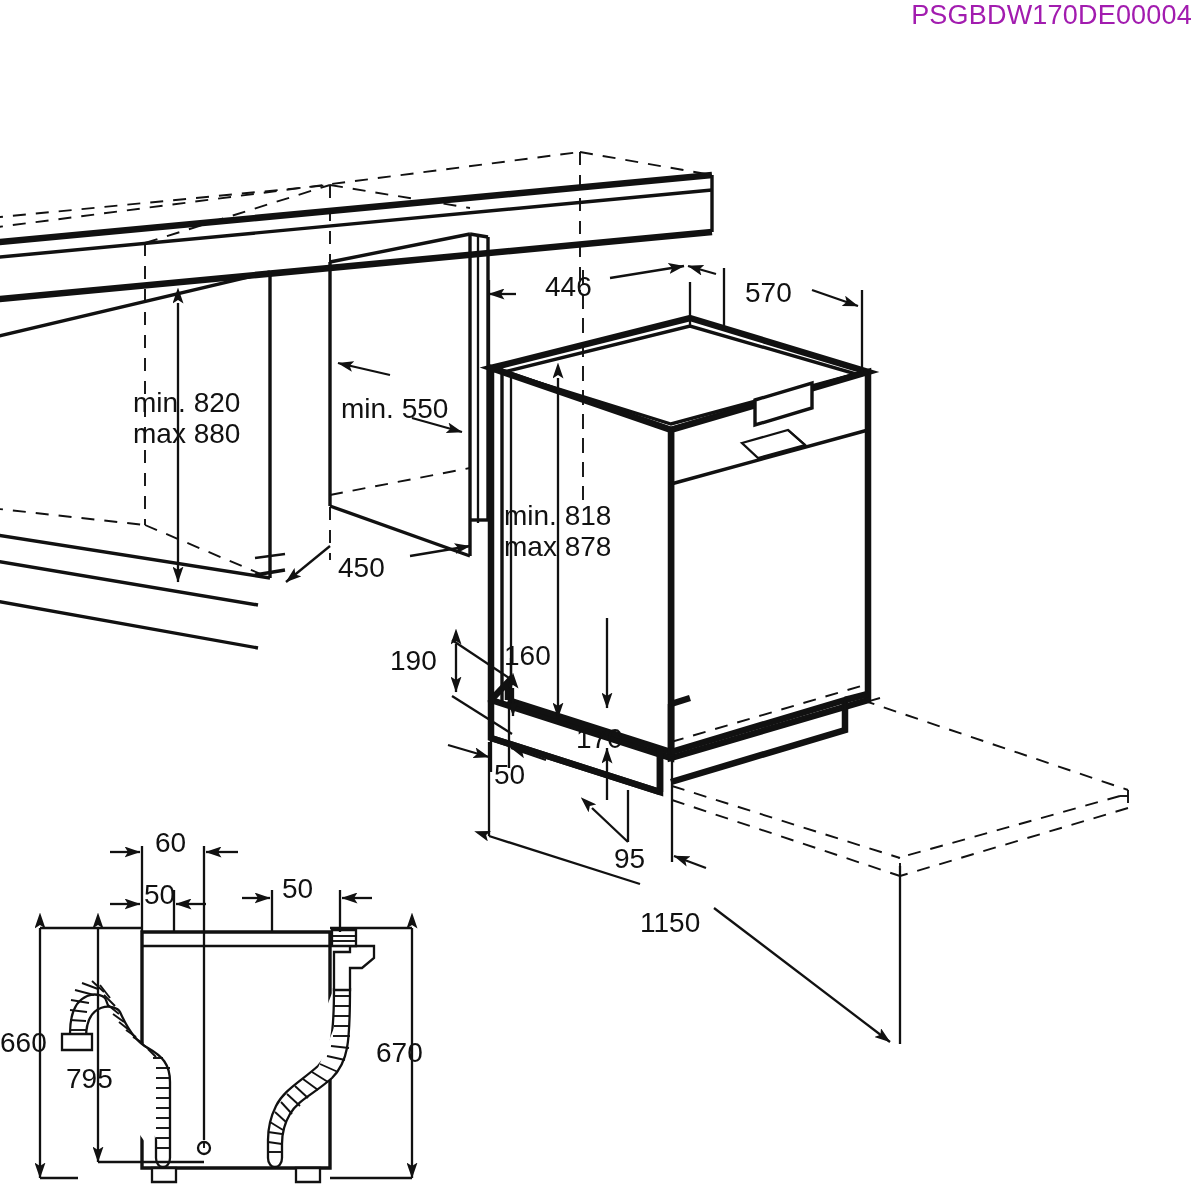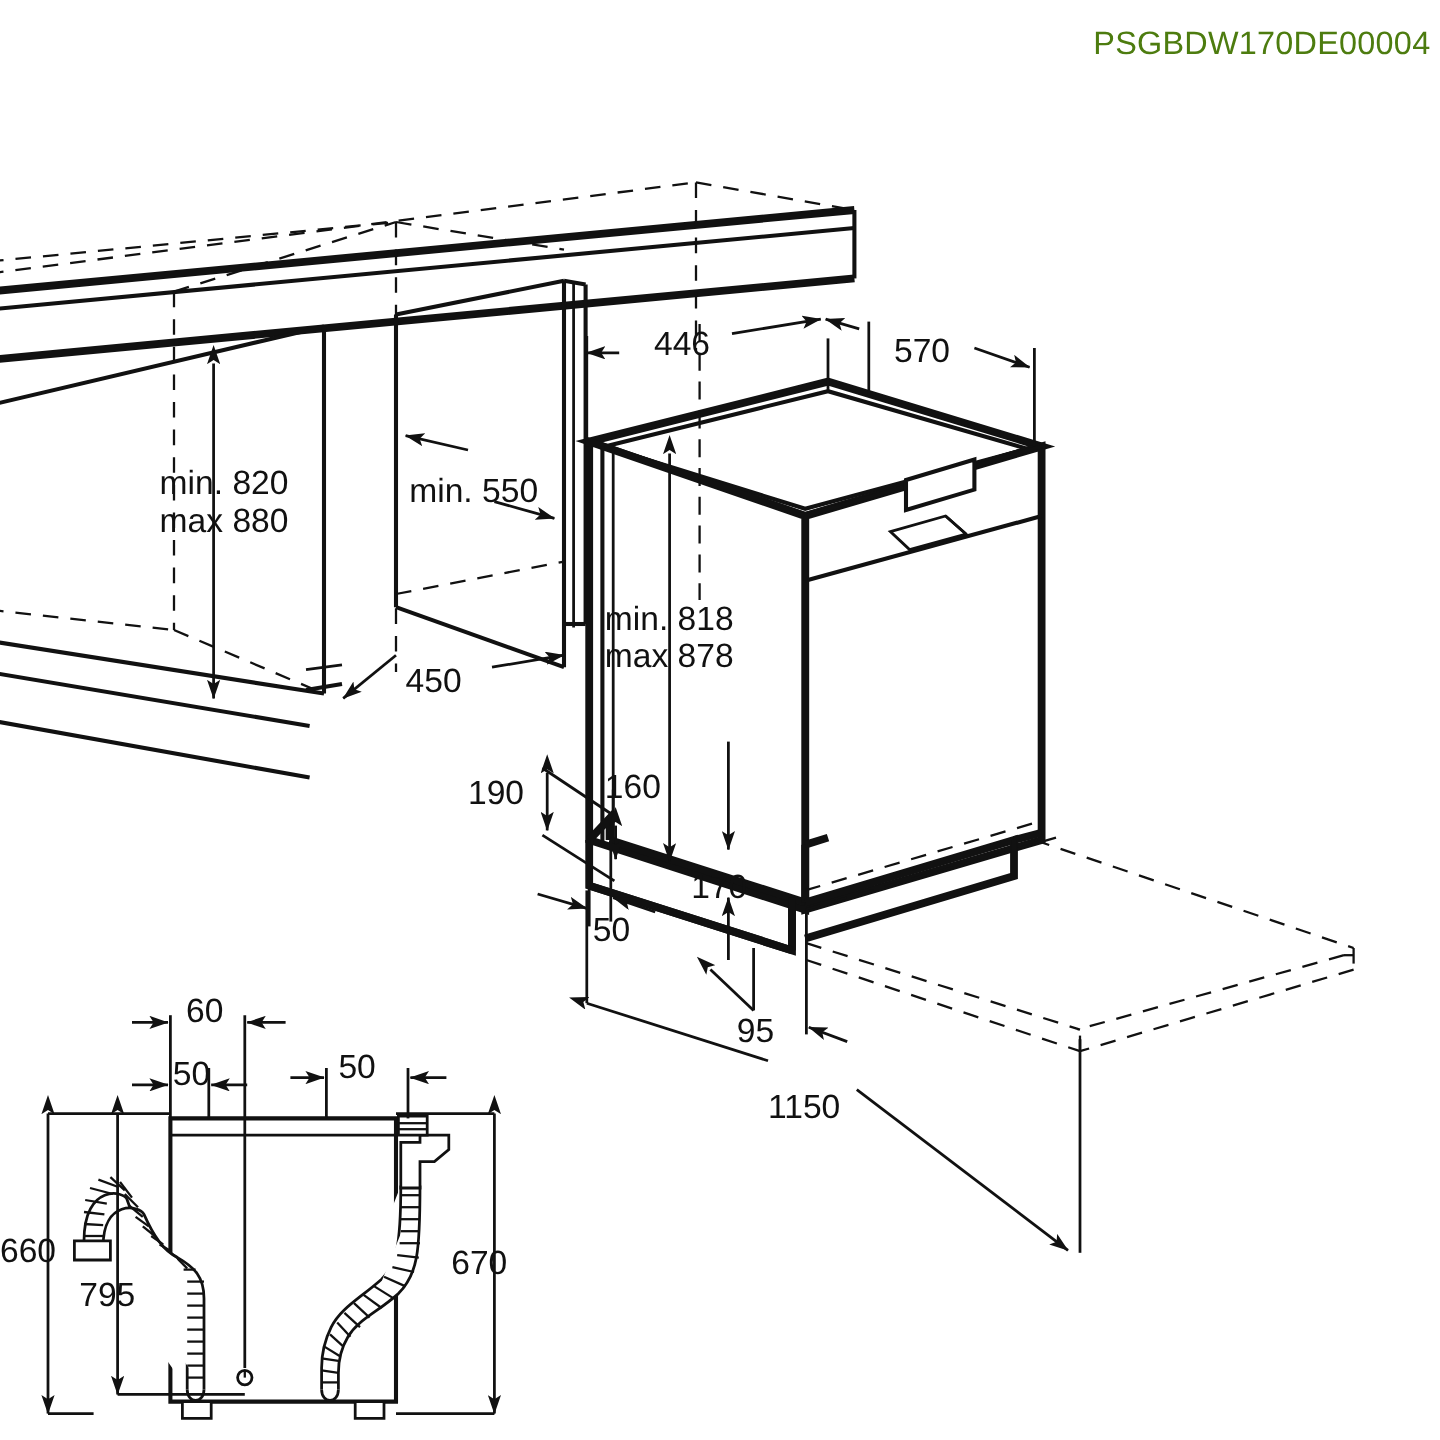--- a/index.html
+++ b/index.html
@@ -23,25 +23,25 @@
     height: 1200px;
   }
   svg.tech-drawing {
     display: block;
     width: 1200px;
     height: 1200px;
   }
   .doc-code {
     position: absolute;
     right: 8px;
-    top: 21px;
+    top: 0;
     font-size: 27px;
     letter-spacing: 0.2px;
     font-family: "Liberation Sans", sans-serif;
-    color: #4d7c0f;
+    color: #a21caf;
     white-space: nowrap;
     text-align: center;
   }
   text.dim {
     font-family: "Liberation Sans", sans-serif;
     font-size: 28px;
     fill: #111111;
   }
   .ln {
     stroke: #111111;

